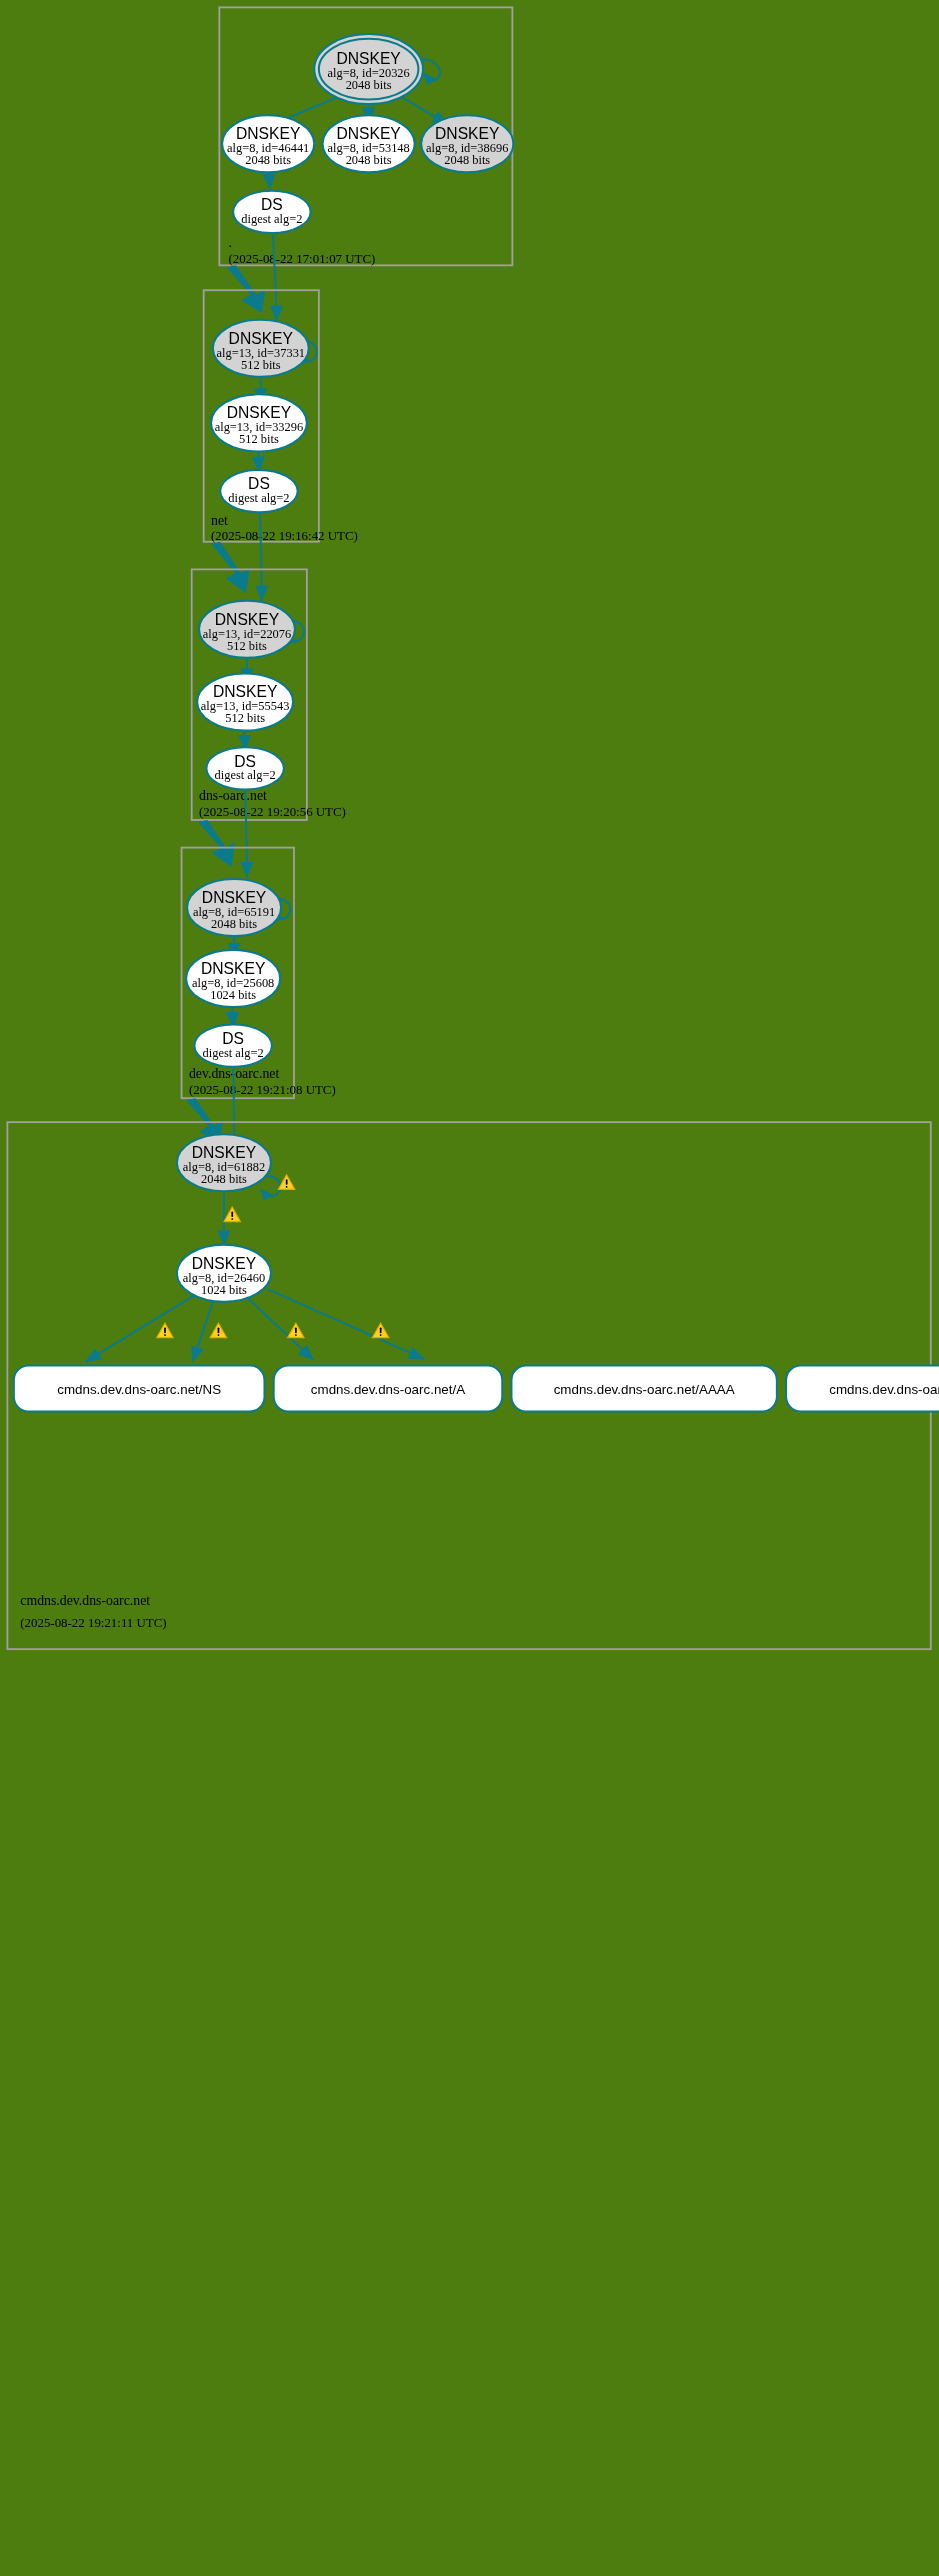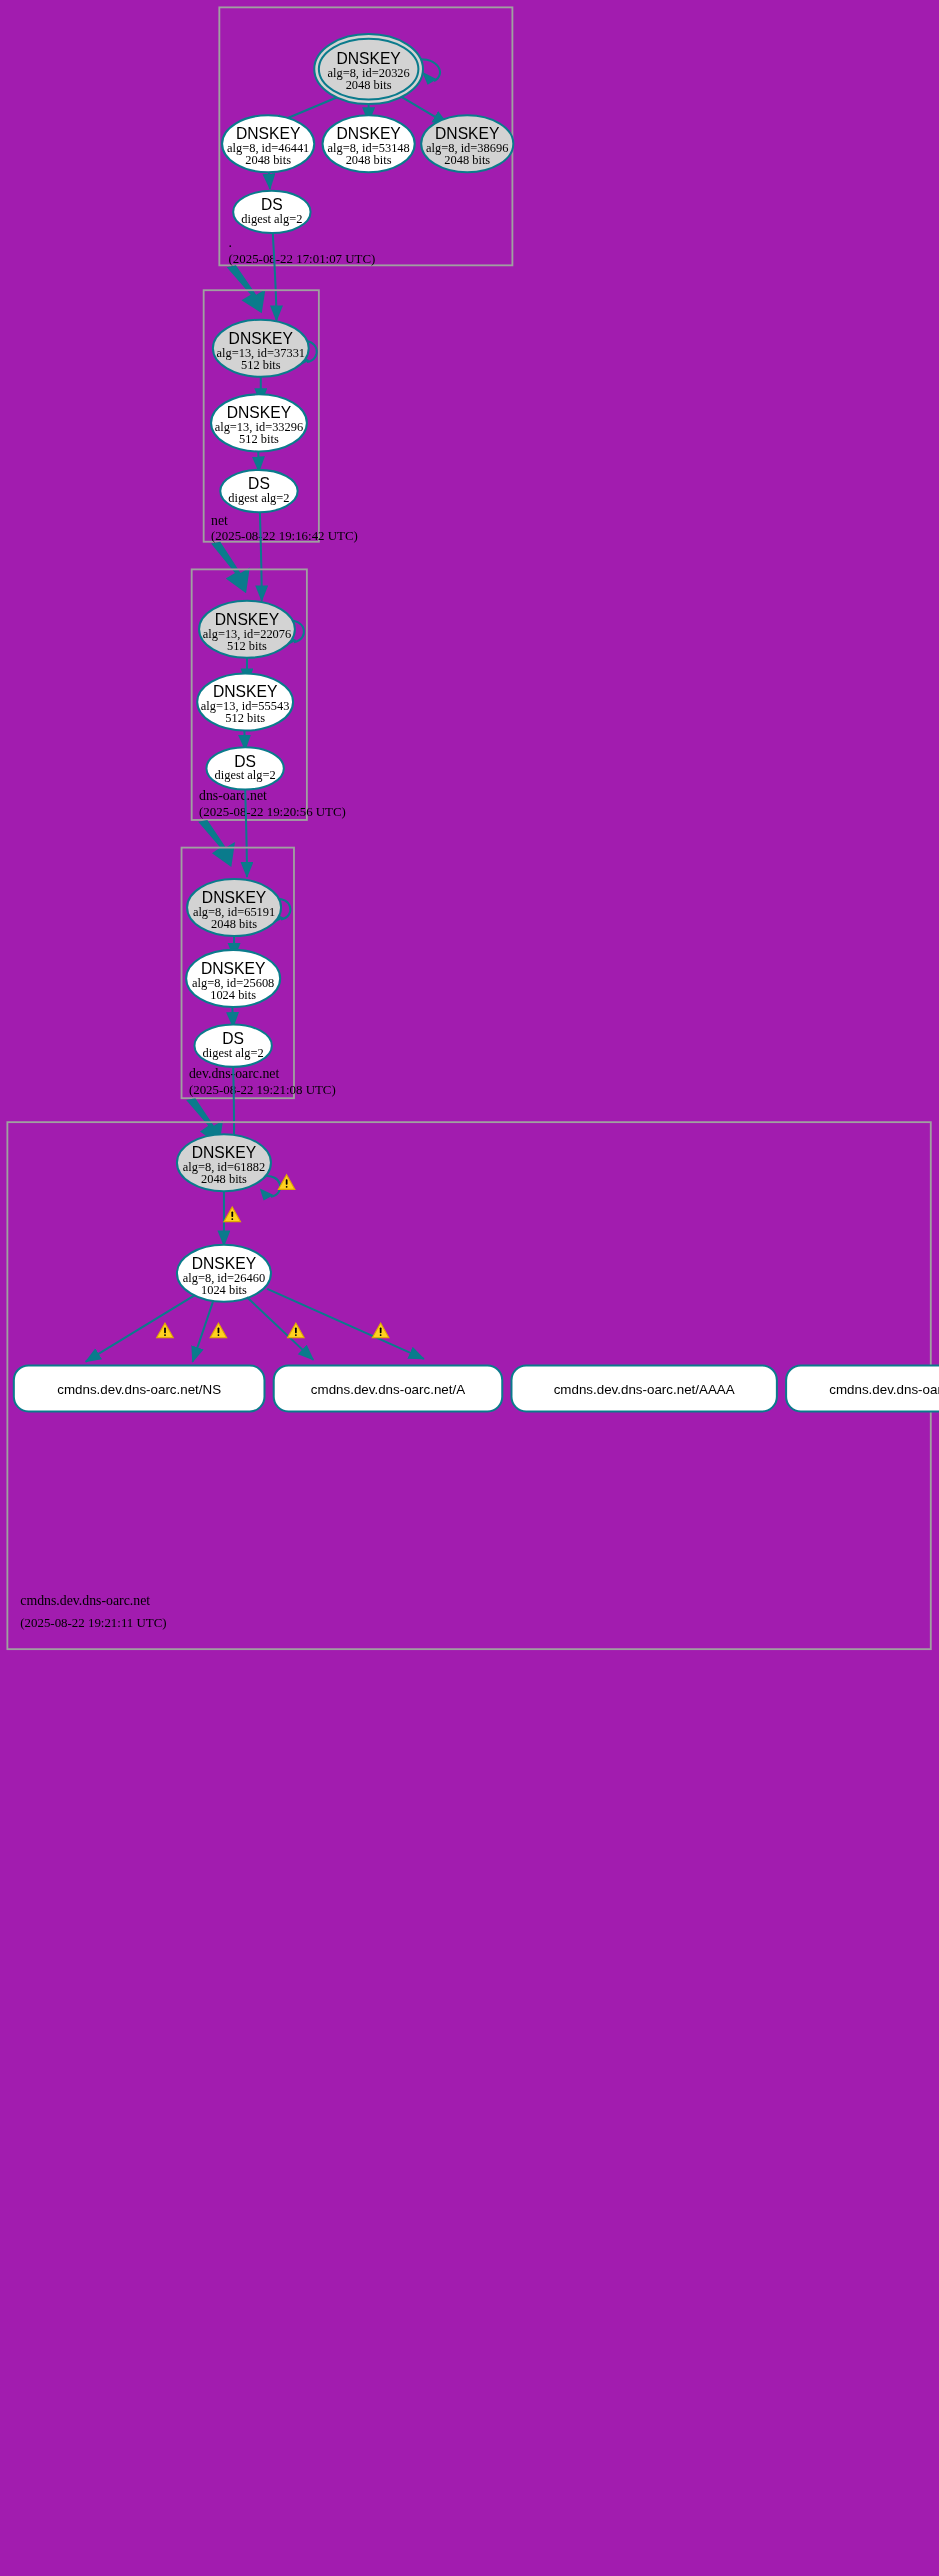--- a/index.html
+++ b/index.html
@@ -4,21 +4,21 @@
 <style>
   html, body {
     margin: 0;
     padding: 0;
     background: #ffffff;
   }
   #diagram-root {
     position: relative;
     width: 940px;
     height: 2576px;
-    background: #a21caf;
+    background: #4d7c0f;
     font-family: "Liberation Serif", serif;
   }
   svg.chain {
     display: block;
     width: 940px;
     height: 2576px;
   }
   .zone-box {
     fill: none;
     stroke: #a0a0a0;

